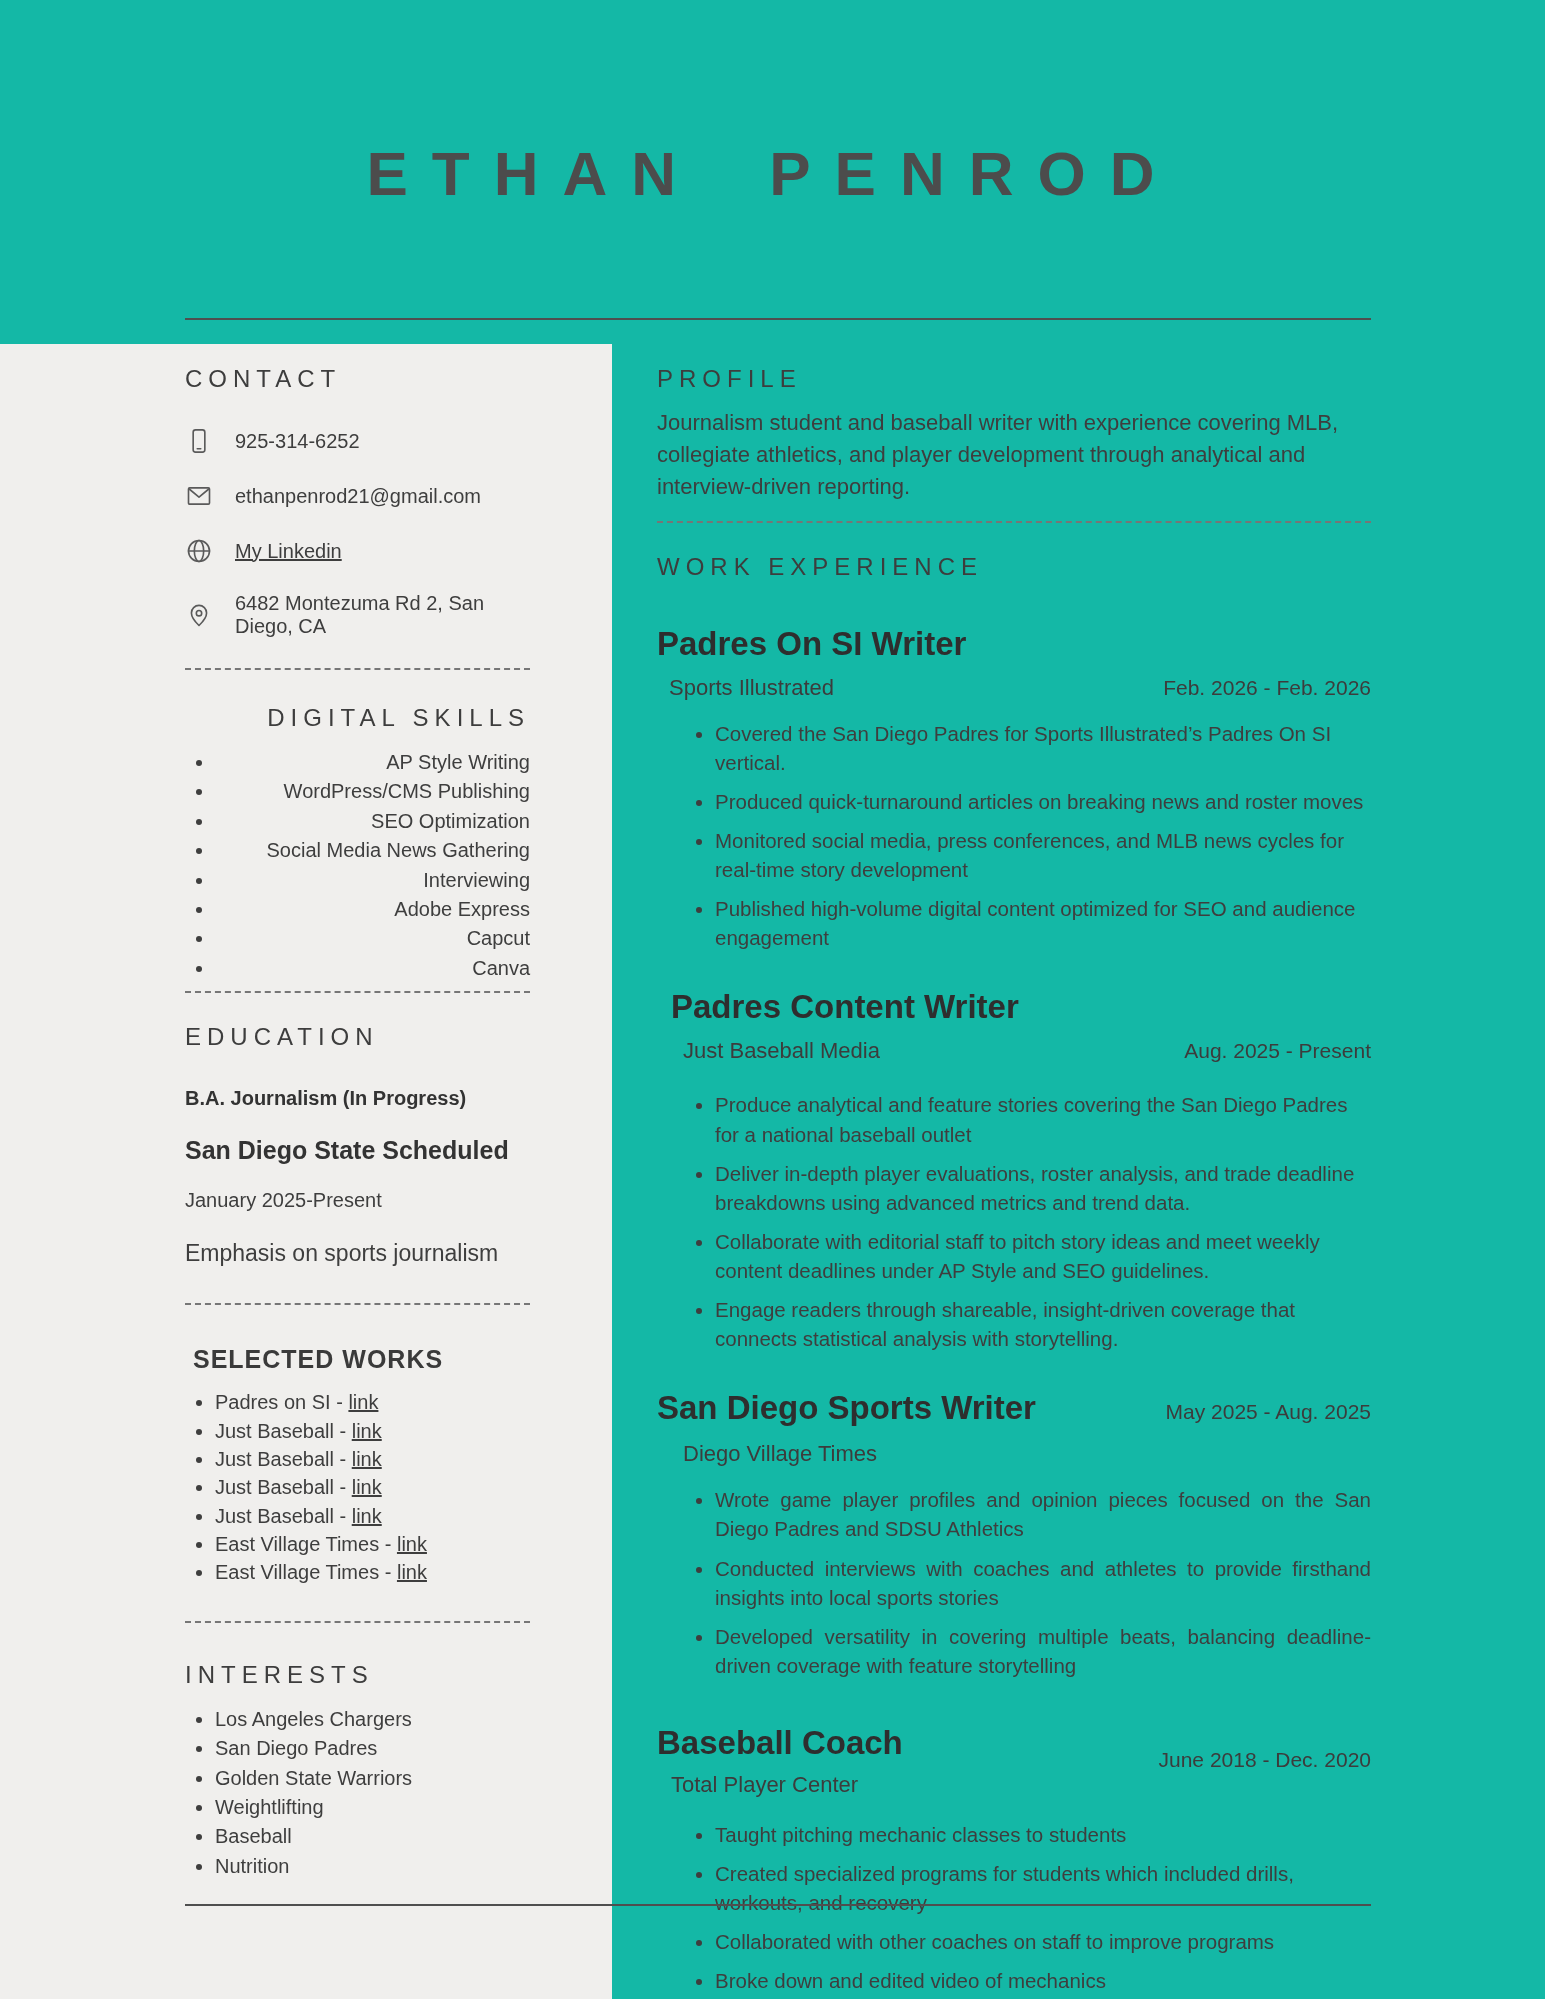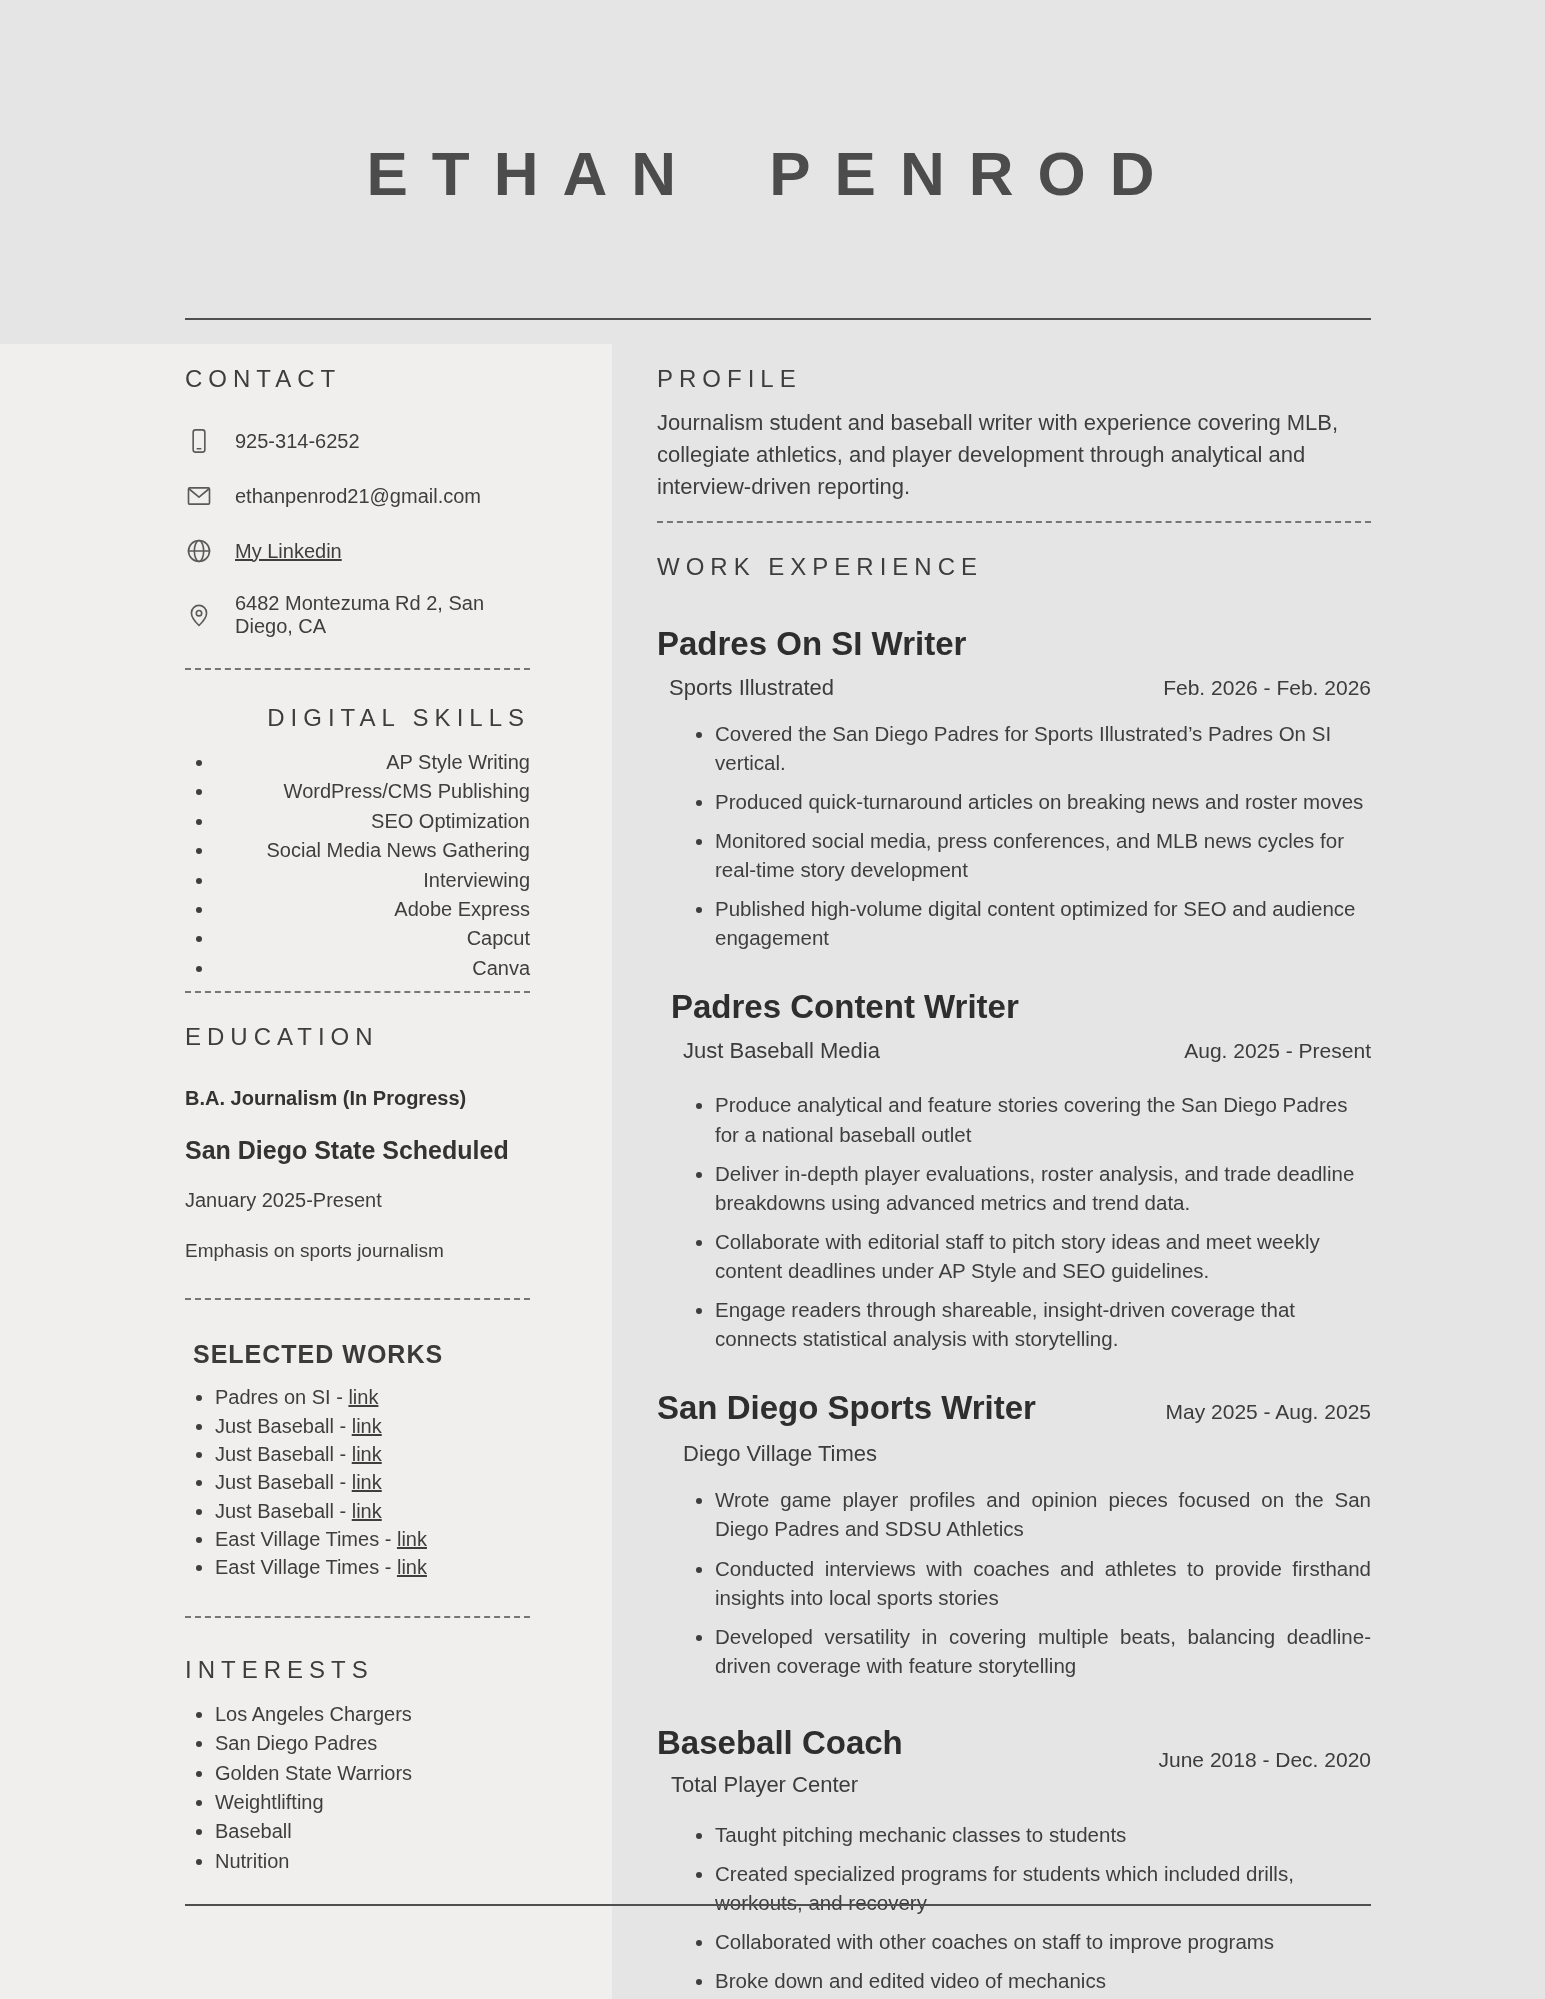--- a/index.html
+++ b/index.html
@@ -2,21 +2,21 @@
 <html><head>
 <meta charset="utf-8">
 <style>
   * { box-sizing: border-box; margin: 0; padding: 0; }
   html, body { background: #ffffff; }
   body {
     width: 1545px; height: 1999px;
     font-family: "Liberation Sans", sans-serif;
     color: #3e3e3e;
   }
-  .page { position: relative; width: 1545px; height: 1999px; background: #e5e5e5; overflow: hidden; }
+  .page { position: relative; width: 1545px; height: 1999px; background: #14b8a6; overflow: hidden; }
 
   .sidebar-bg {
     position: absolute; left: 0; top: 344px; width: 612px; height: 1655px;
     background: #f0efed;
   }
 
   .name {
     position: relative;
     padding-top: 138px;
     text-align: center;
@@ -54,21 +54,21 @@
 
   .dash { border: none; border-top: 2px dashed #767676; margin: 30px 0 0 0; }
 
   ul.plain { list-style: disc; padding-left: 30px; margin-top: 16px; color: #3e3e3e; }
   ul.plain li { font-size: 20px; line-height: 1.47; }
 
   
   .edu-degree { margin-top: 36px; font-size: 20px; font-weight: bold; color: #333; }
   .edu-school { margin-top: 26px; font-size: 25px; font-weight: bold; color: #333; }
   .edu-dates { margin-top: 24px; font-size: 20px; }
-  .edu-emph { margin-top: 28px; font-size: 19px; }
+  .edu-emph { margin-top: 28px; font-size: 23px; }
 
   .works-title { margin-top: 40px; margin-left: 8px; font-size: 25px; font-weight: bold; letter-spacing: 1px; color: #3a3a3a; }
   ul.works { margin-top: 14px; }
   ul.works li { line-height: 1.42; }
 
   .interests-title { margin-top: 38px; }
 
   
   .profile-text { margin-top: 14px; font-size: 22px; line-height: 1.45; max-width: 714px; }
   .main .dash { margin-top: 18px; }

